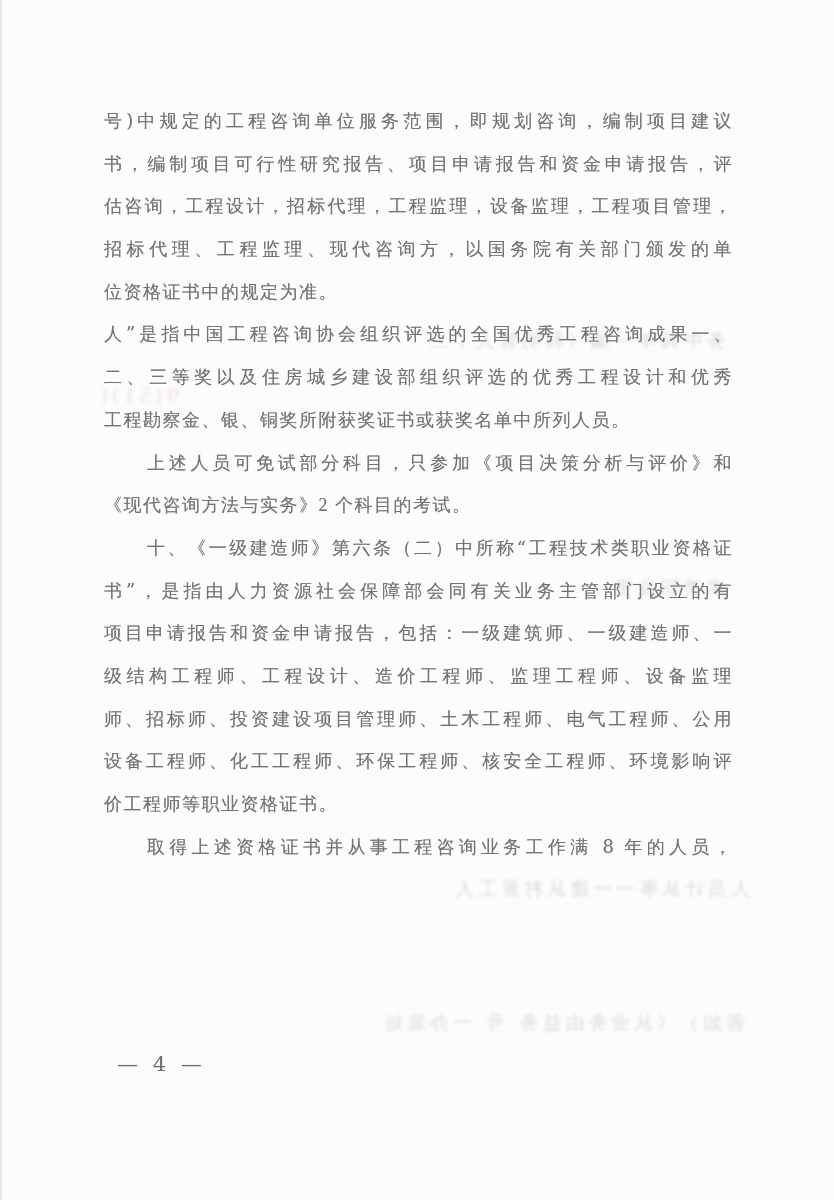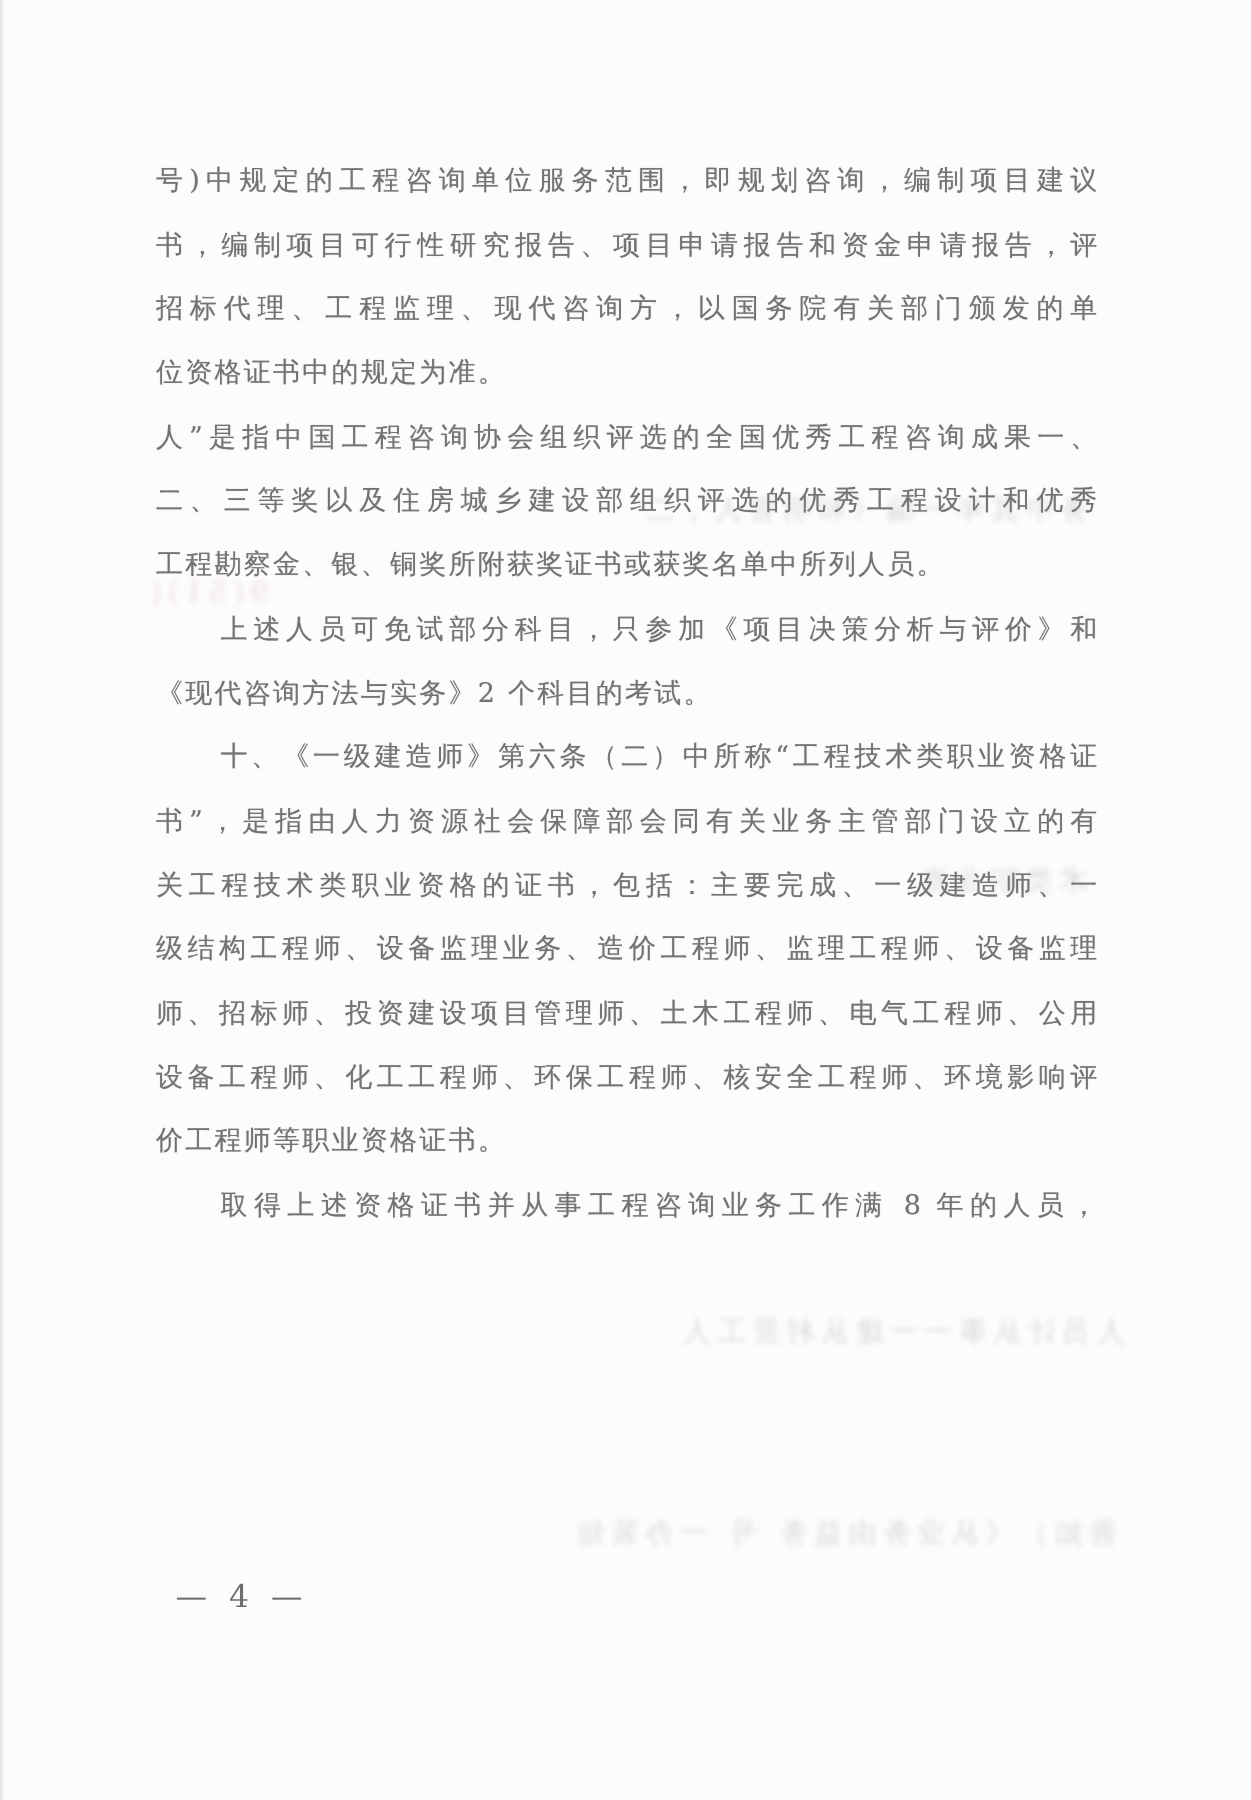--- a/index.html
+++ b/index.html
@@ -39,20 +39,21 @@
     letter-spacing: 0.5px;
     text-align: justify;
     text-align-last: justify;
     white-space: nowrap;
     text-shadow: 0 0 0.6px rgba(115,115,115,0.55);
   }
   .line.short {
     text-align: right;
     text-align-last: left;
     letter-spacing: 1.5px;
+    font-family: Liberation Serif, serif;
   }
   .line.indent {
     text-indent: 43px;
   }
   .page-number {
     position: absolute;
     left: 117px;
     top: 1052px;
     font-size: 21px;
     letter-spacing: 4px;
@@ -77,31 +78,32 @@
 </style>
 </head>
 <body>
 
 <div class="page">
 
   <div class="textblock">
 
   <div class="line">号)中规定的工程咨询单位服务范围，即规划咨询，编制项目建议</div>
       <div class="line">书，编制项目可行性研究报告、项目申请报告和资金申请报告，评</div>
+      <div class="line">估咨询，工程设计，招标代理，工程监理，设备监理，工程项目管理，</div>
       <div class="line">招标代理、工程监理、现代咨询方，以国务院有关部门颁发的单</div>
       <div class="line short">位资格证书中的规定为准。</div>
       <div class="line">人”是指中国工程咨询协会组织评选的全国优秀工程咨询成果一、</div>
       <div class="line">二、三等奖以及住房城乡建设部组织评选的优秀工程设计和优秀</div>
       <div class="line short">工程勘察金、银、铜奖所附获奖证书或获奖名单中所列人员。</div>
       <div class="line indent">上述人员可免试部分科目，只参加《项目决策分析与评价》和</div>
       <div class="line short">《现代咨询方法与实务》2 个科目的考试。</div>
       <div class="line indent">十、《一级建造师》第六条（二）中所称“工程技术类职业资格证</div>
       <div class="line">书”，是指由人力资源社会保障部会同有关业务主管部门设立的有</div>
-      <div class="line">关工程技术类职业资格的证书，包括：主要完成、一级建造师、一</div>
-      <div class="line">级结构工程师、设备监理业务、造价工程师、监理工程师、设备监理</div>
+      <div class="line">项目申请报告和资金申请报告，包括：一级建筑师、一级建造师、一</div>
+      <div class="line">级结构工程师、工程设计、造价工程师、监理工程师、设备监理</div>
       <div class="line">师、招标师、投资建设项目管理师、土木工程师、电气工程师、公用</div>
       <div class="line">设备工程师、化工工程师、环保工程师、核安全工程师、环境影响评</div>
       <div class="line short">价工程师等职业资格证书。</div>
       <div class="line indent">取得上述资格证书并从事工程咨询业务工作满 8 年的人员，</div>
     </div>
 
   <div class="page-number">— 4 —</div>
 
 <div class="ghost" style="left: 385px; top: 328px; width: 340px; color: rgb(154, 154, 160);">务中其年一编《和明管人，二</div>
     <div class="ghost" style="left: 84px; top: 383px; width: 95px; color: rgb(217, 163, 178);">9(51)(</div>

